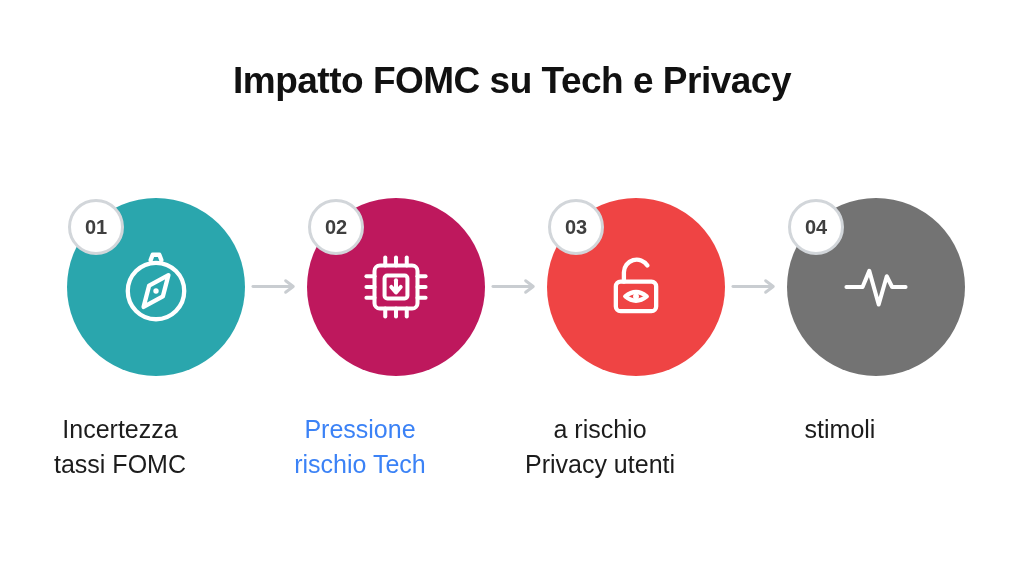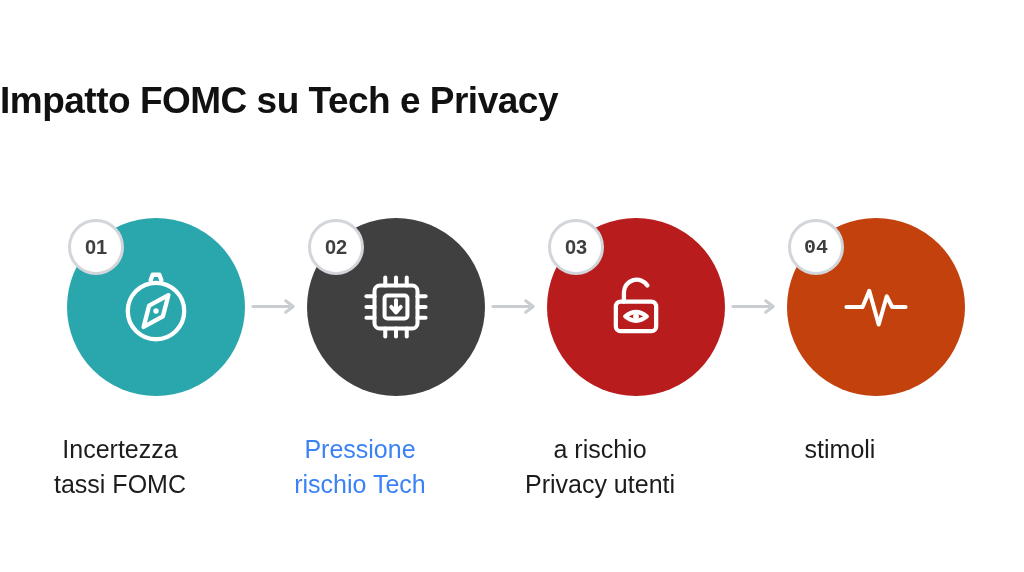--- a/index.html
+++ b/index.html
@@ -1,18 +1,18 @@
 <!DOCTYPE html>
 <html><head>
 <meta charset="utf-8">
 <style>
   html,body{margin:0;padding:0;background:#ffffff;}
   body{font-family:"Liberation Sans","DejaVu Sans",sans-serif;}
   .canvas{position:relative;width:1024px;height:572px;background:#ffffff;overflow:hidden;}
-  .title{margin:0;padding-top:80px;text-align:left;font-size:37px;font-weight:700;letter-spacing:-0.5px;}
+  .title{margin:0;padding-top:60px;text-align:center;font-size:37px;font-weight:700;letter-spacing:-0.5px;}
   .steps{display:flex;justify-content:center;align-items:flex-start;margin-top:96px;padding-left:8px;}
   .step{width:178px;position:relative;display:flex;flex-direction:column;align-items:center;}
   .circle{position:relative;width:178px;height:178px;border-radius:50%;display:flex;align-items:center;justify-content:center;color:#ffffff;}
   .badge{position:absolute;left:1px;top:1px;width:50px;height:50px;border-radius:50%;background:#ffffff;border:3px solid #d2d6da;display:flex;align-items:center;justify-content:center;font-size:20px;font-weight:700;}
   .icon{display:block;width:86px;height:86px;}
   .icon svg{display:block;width:100%;height:100%;}
   .arrow{width:62px;display:flex;justify-content:center;margin-top:80px;}
   .arrow svg{display:block;width:50px;height:17px;}
   .label{position:relative;left:50%;transform:translateX(-50%);width:250px;margin-top:36px;text-align:center;font-size:25px;line-height:35px;font-weight:400;}
 </style>
@@ -46,21 +46,21 @@
     </div>
 
     <div class="arrow" style="color: rgb(201, 205, 209);">
       <svg viewBox="0 0 52 17" fill="none" stroke="currentColor" stroke-width="3" stroke-linecap="round" stroke-linejoin="round">
         <path d="M2 8.5 H42"></path>
           <path d="M36 2.5 L44 8.5 L36 14.5"></path>
       </svg>
     </div>
 
     <div class="step">
-      <div class="circle" style="background: #404040;">
+      <div class="circle" style="background: #be185d;">
         <div class="badge" style="border-color: rgb(210, 214, 218);">
           <span style="color: rgb(63, 63, 63);">02</span>
         </div>
         <span class="icon">
           <svg viewBox="0 0 64 64" fill="none" stroke="currentColor" stroke-width="3" stroke-linecap="round" stroke-linejoin="round">
             <rect x="16" y="16" width="32" height="32" rx="4"></rect>
             <rect x="23.5" y="23.5" width="17" height="17" rx="2"></rect>
             <path d="M32 27 V35"></path>
               <path d="M28.5 32 L32 36 L35.5 32"></path>
             <path d="M24 16 V10"></path>
@@ -85,21 +85,21 @@
     </div>
 
     <div class="arrow" style="color: rgb(201, 205, 209);">
       <svg viewBox="0 0 52 17" fill="none" stroke="currentColor" stroke-width="3" stroke-linecap="round" stroke-linejoin="round">
         <path d="M2 8.5 H42"></path>
           <path d="M36 2.5 L44 8.5 L36 14.5"></path>
       </svg>
     </div>
 
     <div class="step">
-      <div class="circle" style="background: #b91c1c;">
+      <div class="circle" style="background: #ef4444;">
         <div class="badge" style="border-color: rgb(210, 214, 218);">
           <span style="color: rgb(63, 63, 63);">03</span>
         </div>
         <span class="icon">
           <svg viewBox="0 0 64 64" fill="none" stroke="currentColor" stroke-width="3.2" stroke-linecap="round" stroke-linejoin="round">
             <path d="M23 28 V21 a9.5 9.5 0 0 1 17.5 -5"></path>
             <rect x="17" y="28" width="30" height="22" rx="3.5"></rect>
             <path d="M24 39 q8 -6.5 16 0 q-8 6.5 -16 0 Z"></path>
             <circle cx="32" cy="39" r="2.2" fill="currentColor" stroke="none"></circle>
           </svg>
@@ -112,21 +112,21 @@
     </div>
 
     <div class="arrow" style="color: rgb(201, 205, 209);">
       <svg viewBox="0 0 52 17" fill="none" stroke="currentColor" stroke-width="3" stroke-linecap="round" stroke-linejoin="round">
         <path d="M2 8.5 H42"></path>
           <path d="M36 2.5 L44 8.5 L36 14.5"></path>
       </svg>
     </div>
 
     <div class="step">
-      <div class="circle" style="background: #c2410c; font-family: Liberation Mono, monospace;">
+      <div class="circle" style="background: #737373;">
         <div class="badge" style="border-color: rgb(210, 214, 218);">
           <span style="color: rgb(63, 63, 63);">04</span>
         </div>
         <span class="icon">
           <svg viewBox="0 0 64 64" fill="none" stroke="currentColor" stroke-width="3" stroke-linecap="round" stroke-linejoin="round">
             <polyline points="10 32 22 32 27 20 34 45 40 24 44 32 54 32"></polyline>
           </svg>
         </span>
       </div>
       <div class="label" style="color: rgb(28, 28, 28);">

